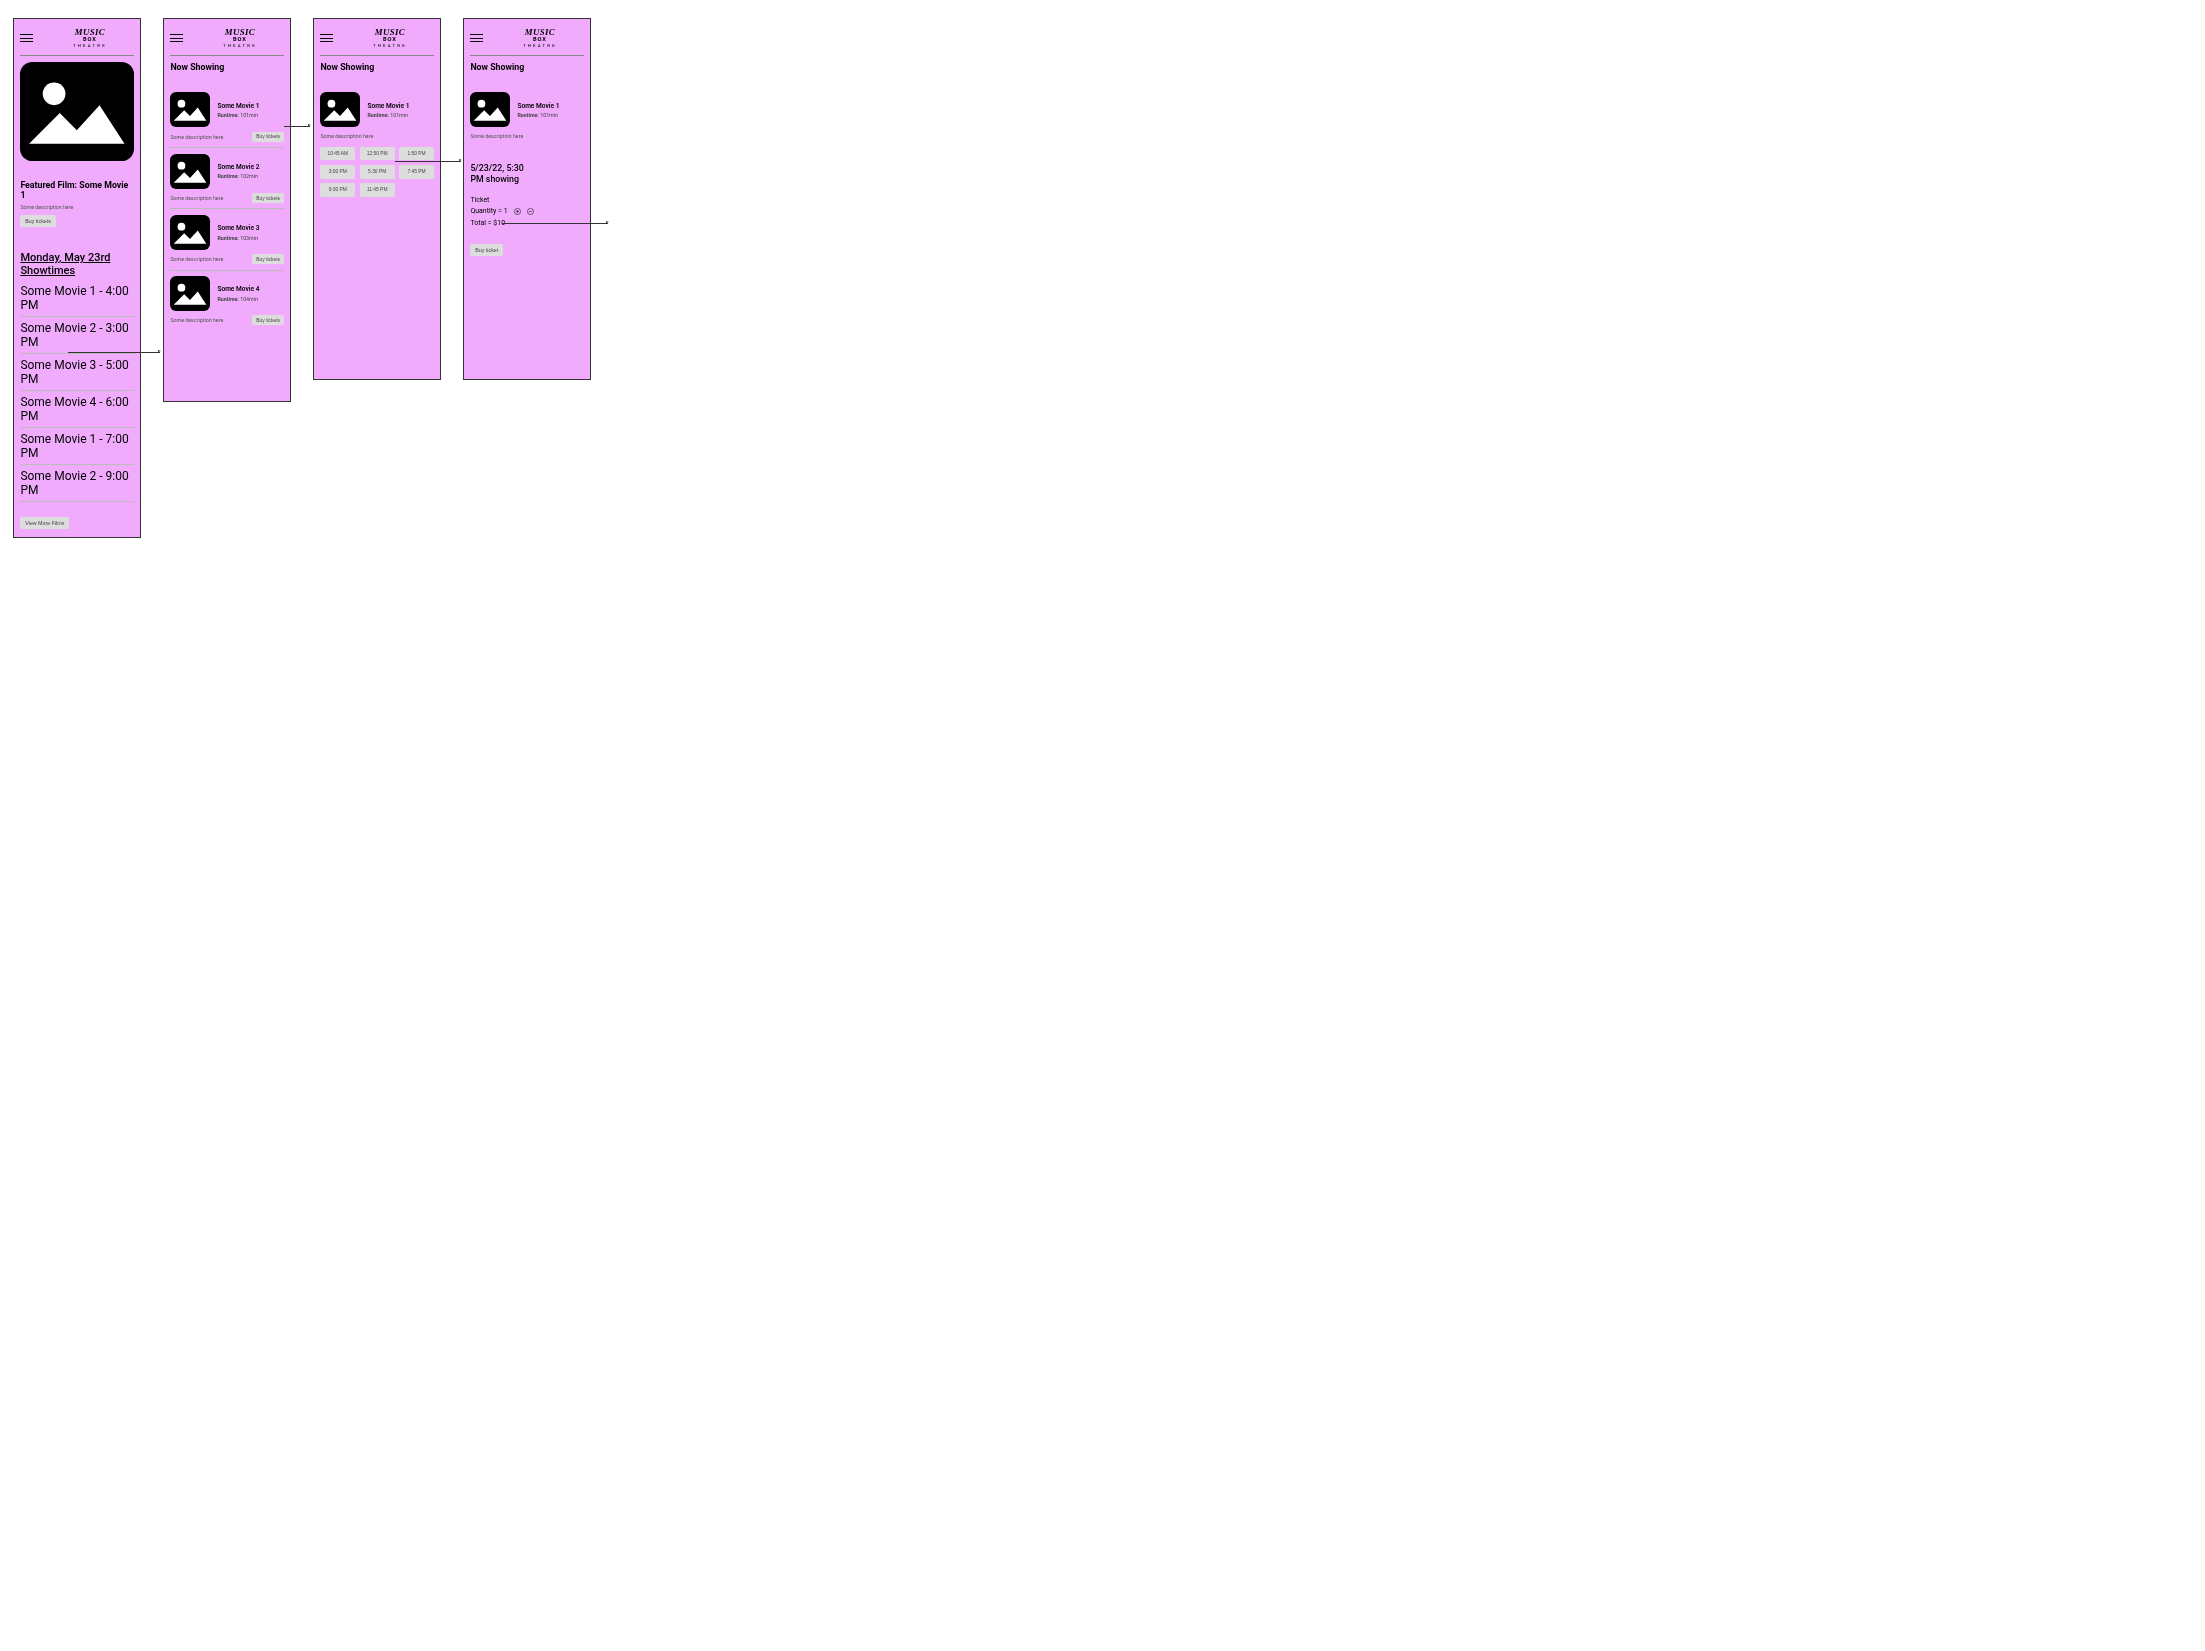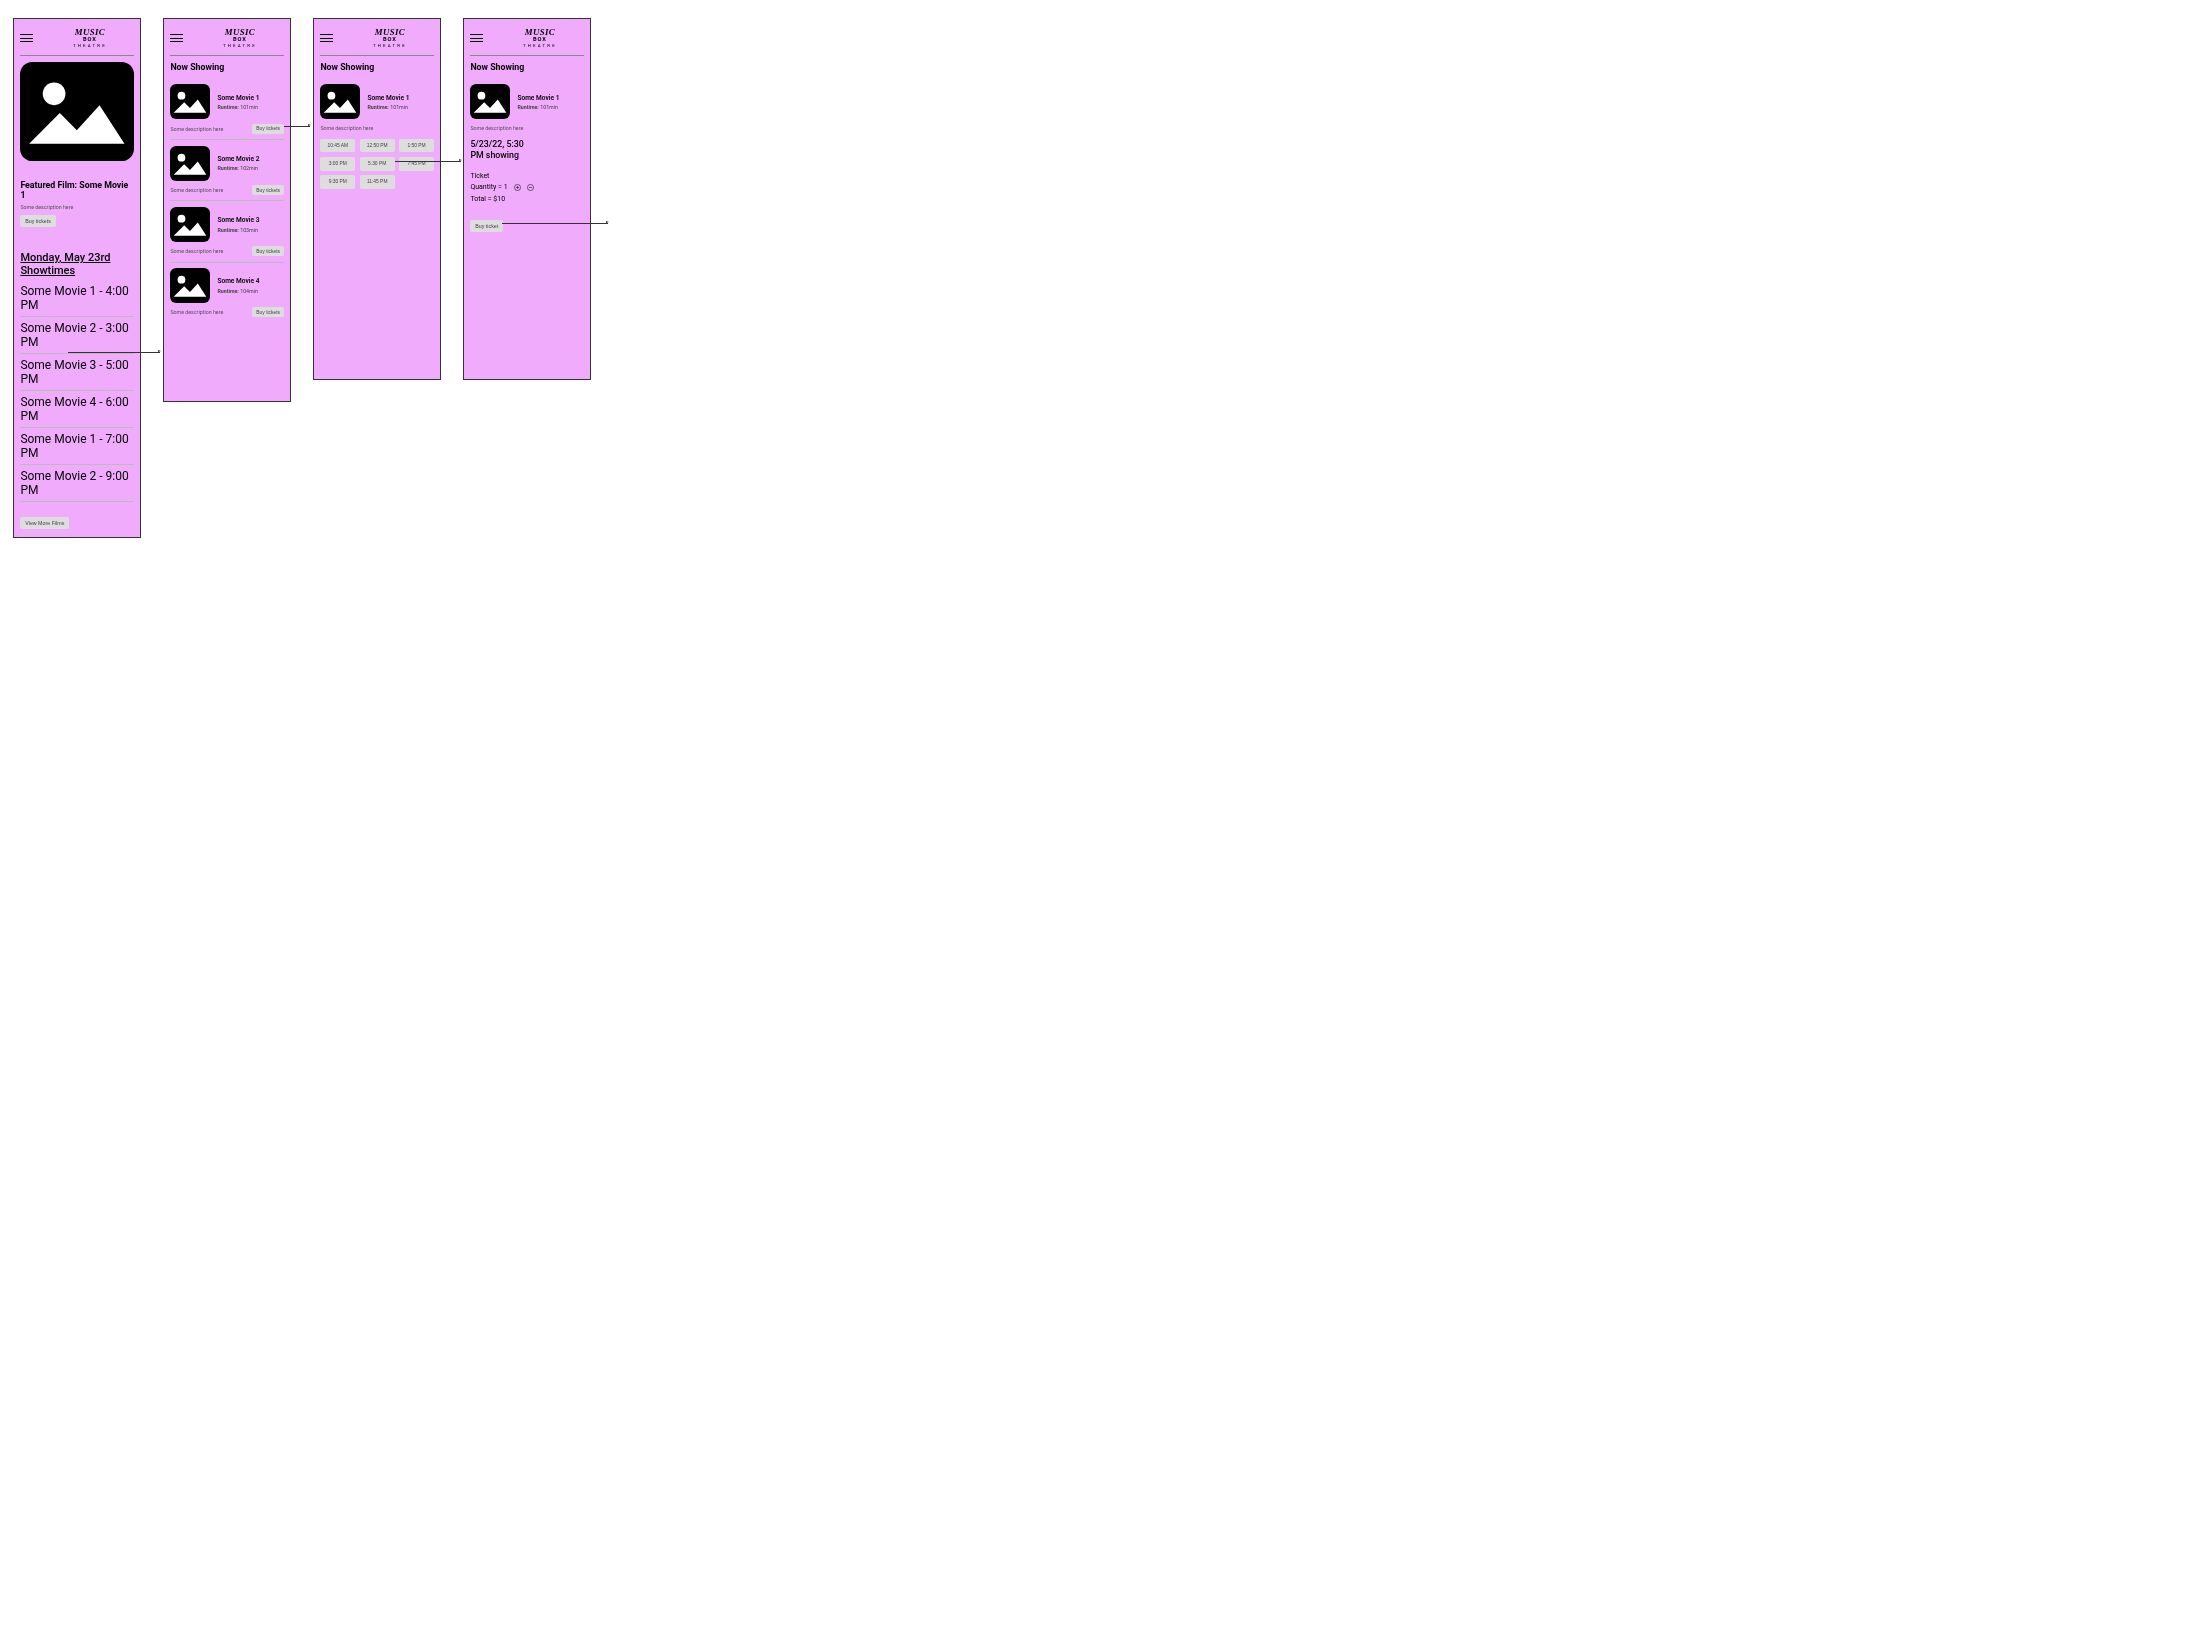--- a/index.html
+++ b/index.html
@@ -51,21 +51,21 @@
   }
   .logo-line1 { font-family: Georgia, serif; font-style: italic; font-weight: 600; letter-spacing: 0.4px; font-size: 8.8px; }
   .logo-line2 { font-weight: 700; font-size: 5.7px; letter-spacing: 0.9px; }
   .logo-line3 { font-size: 4.4px; letter-spacing: 2.2px; margin-top: 0.9px; }
   .hr {
     border: none;
     border-top: 0.9px solid #888;
     margin: 1.8px 0 6.2px 0;
   }
   
-  .section-title { font-size: 8.8px; font-weight: 700; margin-bottom: 12px; }
+  .section-title { font-size: 8.8px; font-weight: 700; margin-bottom: 20px; }
   
   .img-ph {
     background: #000;
     border-radius: 8px;
     position: relative;
     overflow: hidden;
   }
   .img-ph.large { width: 100%; aspect-ratio: 1.15/1; border-radius: 12.3px; }
   .img-ph.small { width: 40px; height: 35px; border-radius: 6.2px; flex-shrink: 0; }
   .img-ph svg { position: absolute; inset: 0; width: 100%; height: 100%; }
@@ -113,21 +113,21 @@
     background: #ddd;
     border: none;
     border-radius: 1.8px;
     padding: 4.4px 1.8px;
     font-size: 4.9px;
     color: #444;
     cursor: pointer;
     text-align: center;
   }
   
-  .showing-line { font-size: 8.8px; font-weight: 500; margin-top: 8px; line-height: 1.3; }
+  .showing-line { font-size: 8.8px; font-weight: 500; margin-top: 24px; line-height: 1.3; }
   .checkout-block { margin-top: 9.7px; font-size: 7px; line-height: 1.6; }
   .qty-line { display: flex; align-items: center; gap: 6px; text-align: center; }
   .qty-icon {
     width: 7px; height: 7px;
     display: inline-flex;
     align-items: center;
     justify-content: center;
     cursor: pointer;
   }
   .qty-icon svg { width: 7px; height: 7px; }

